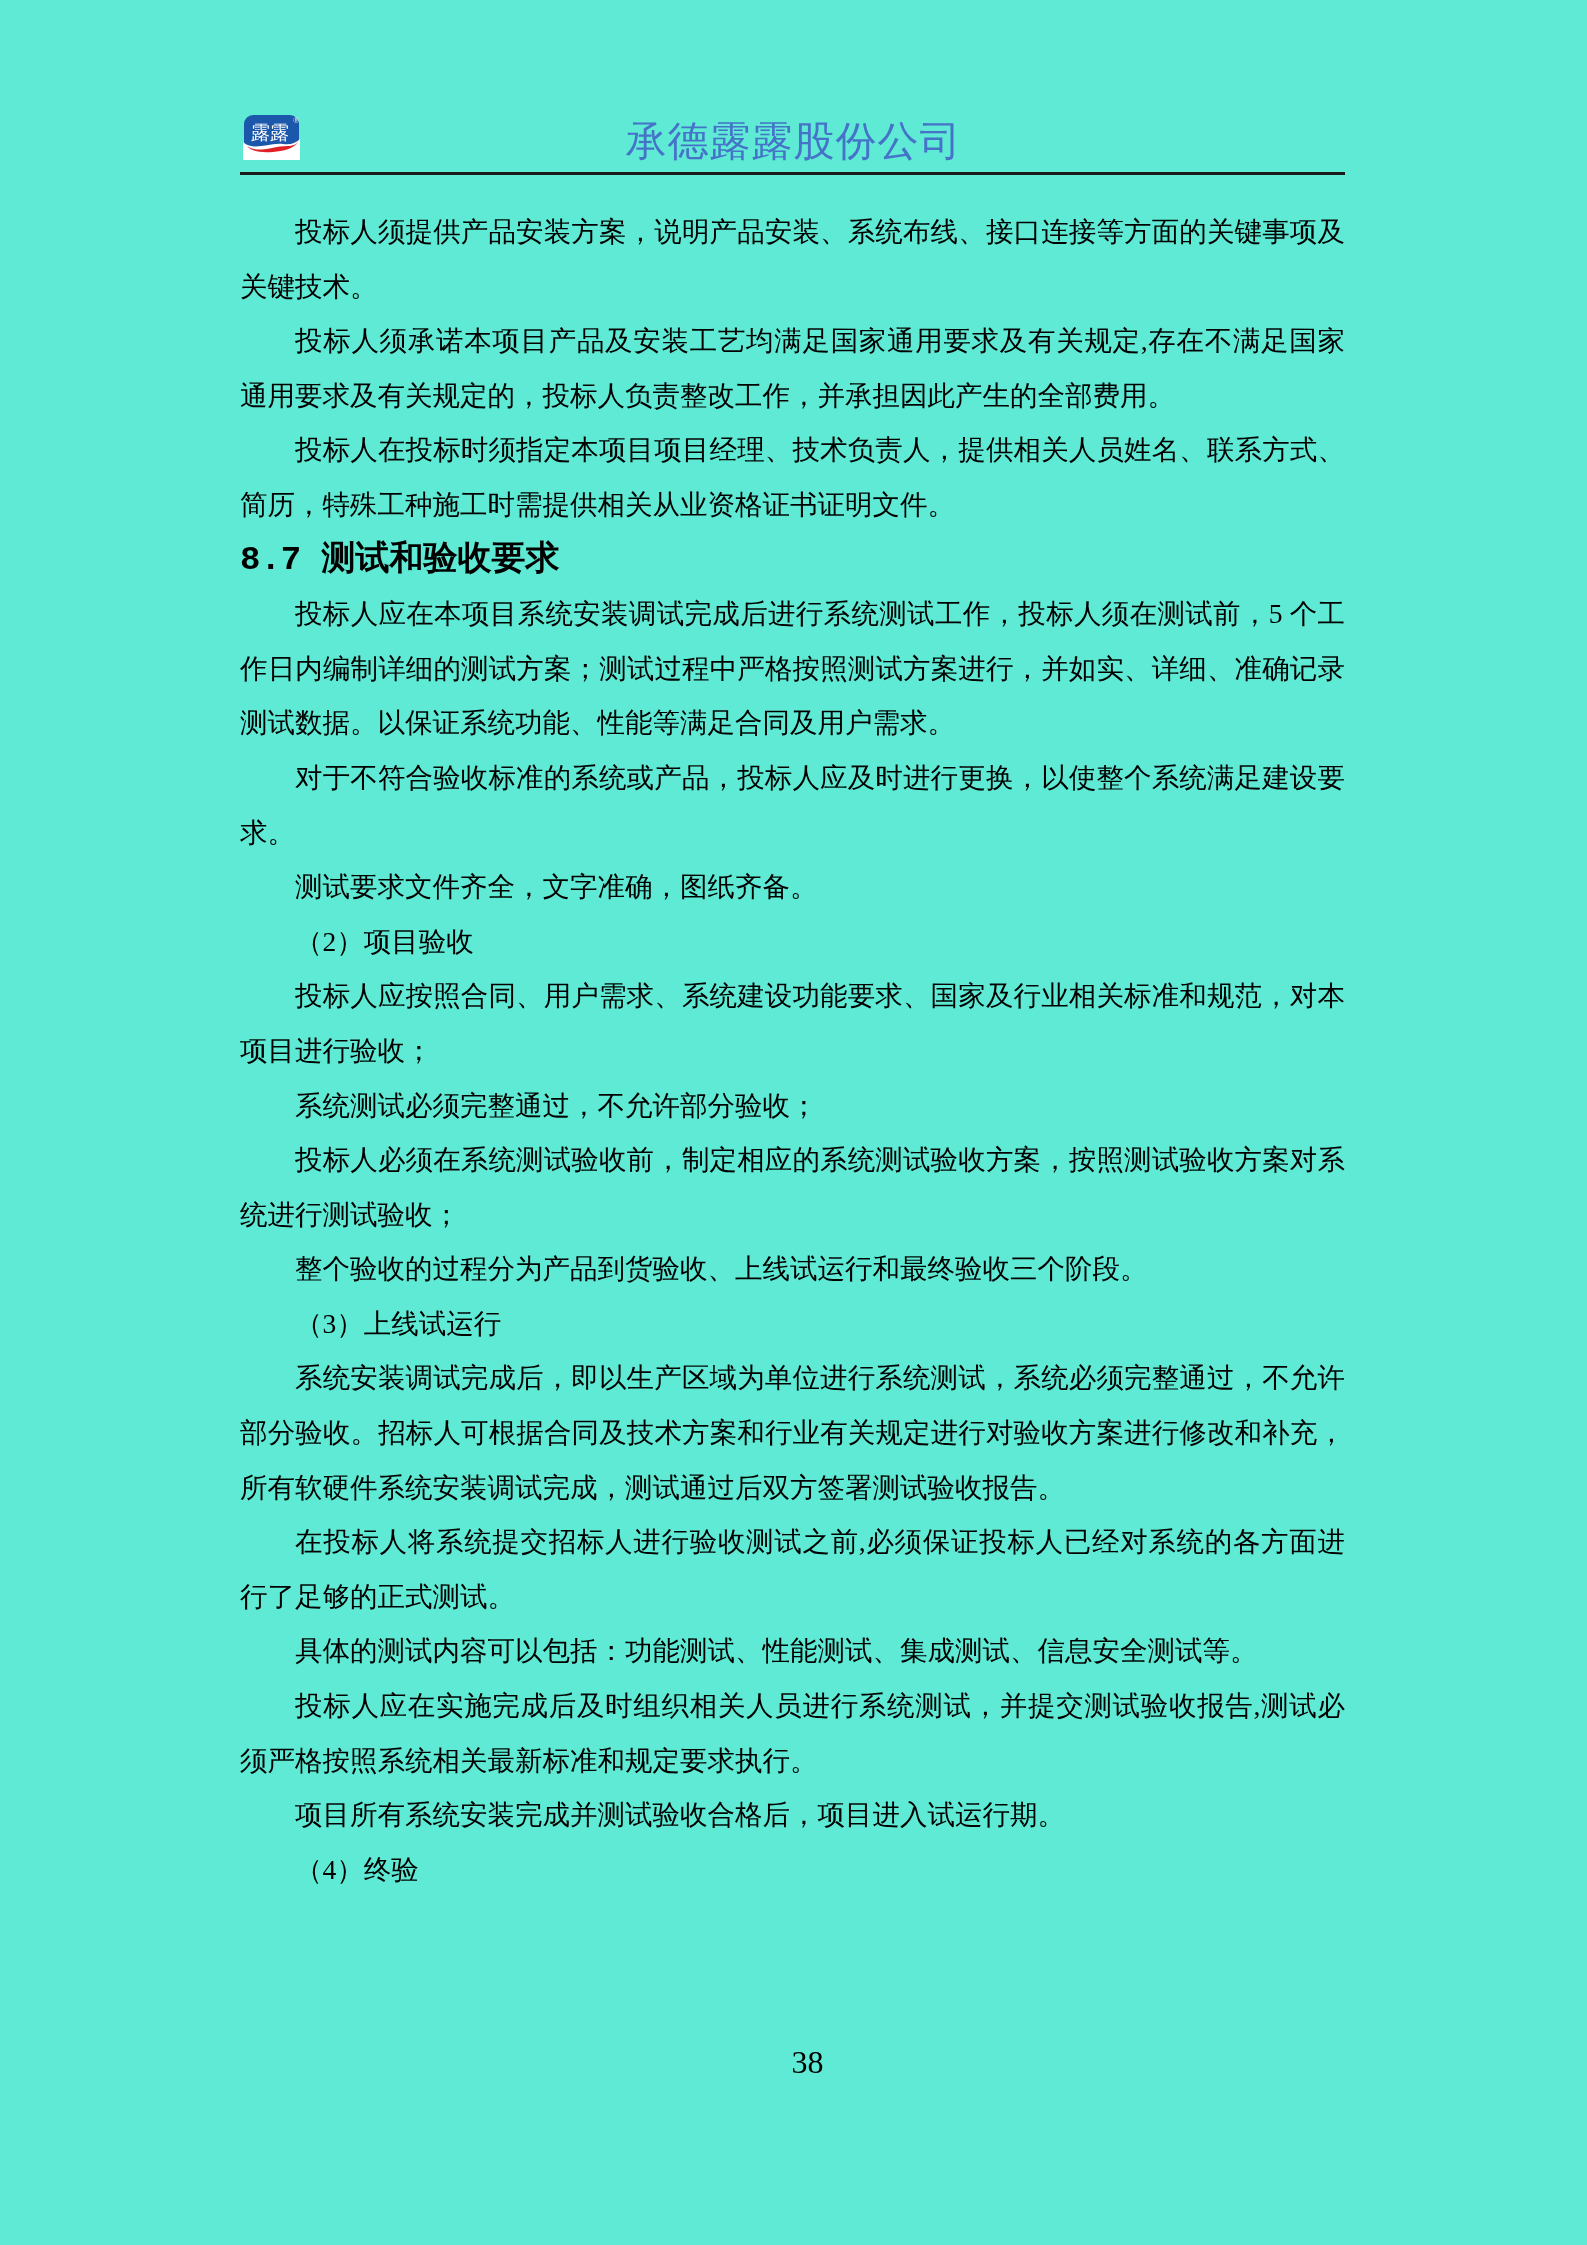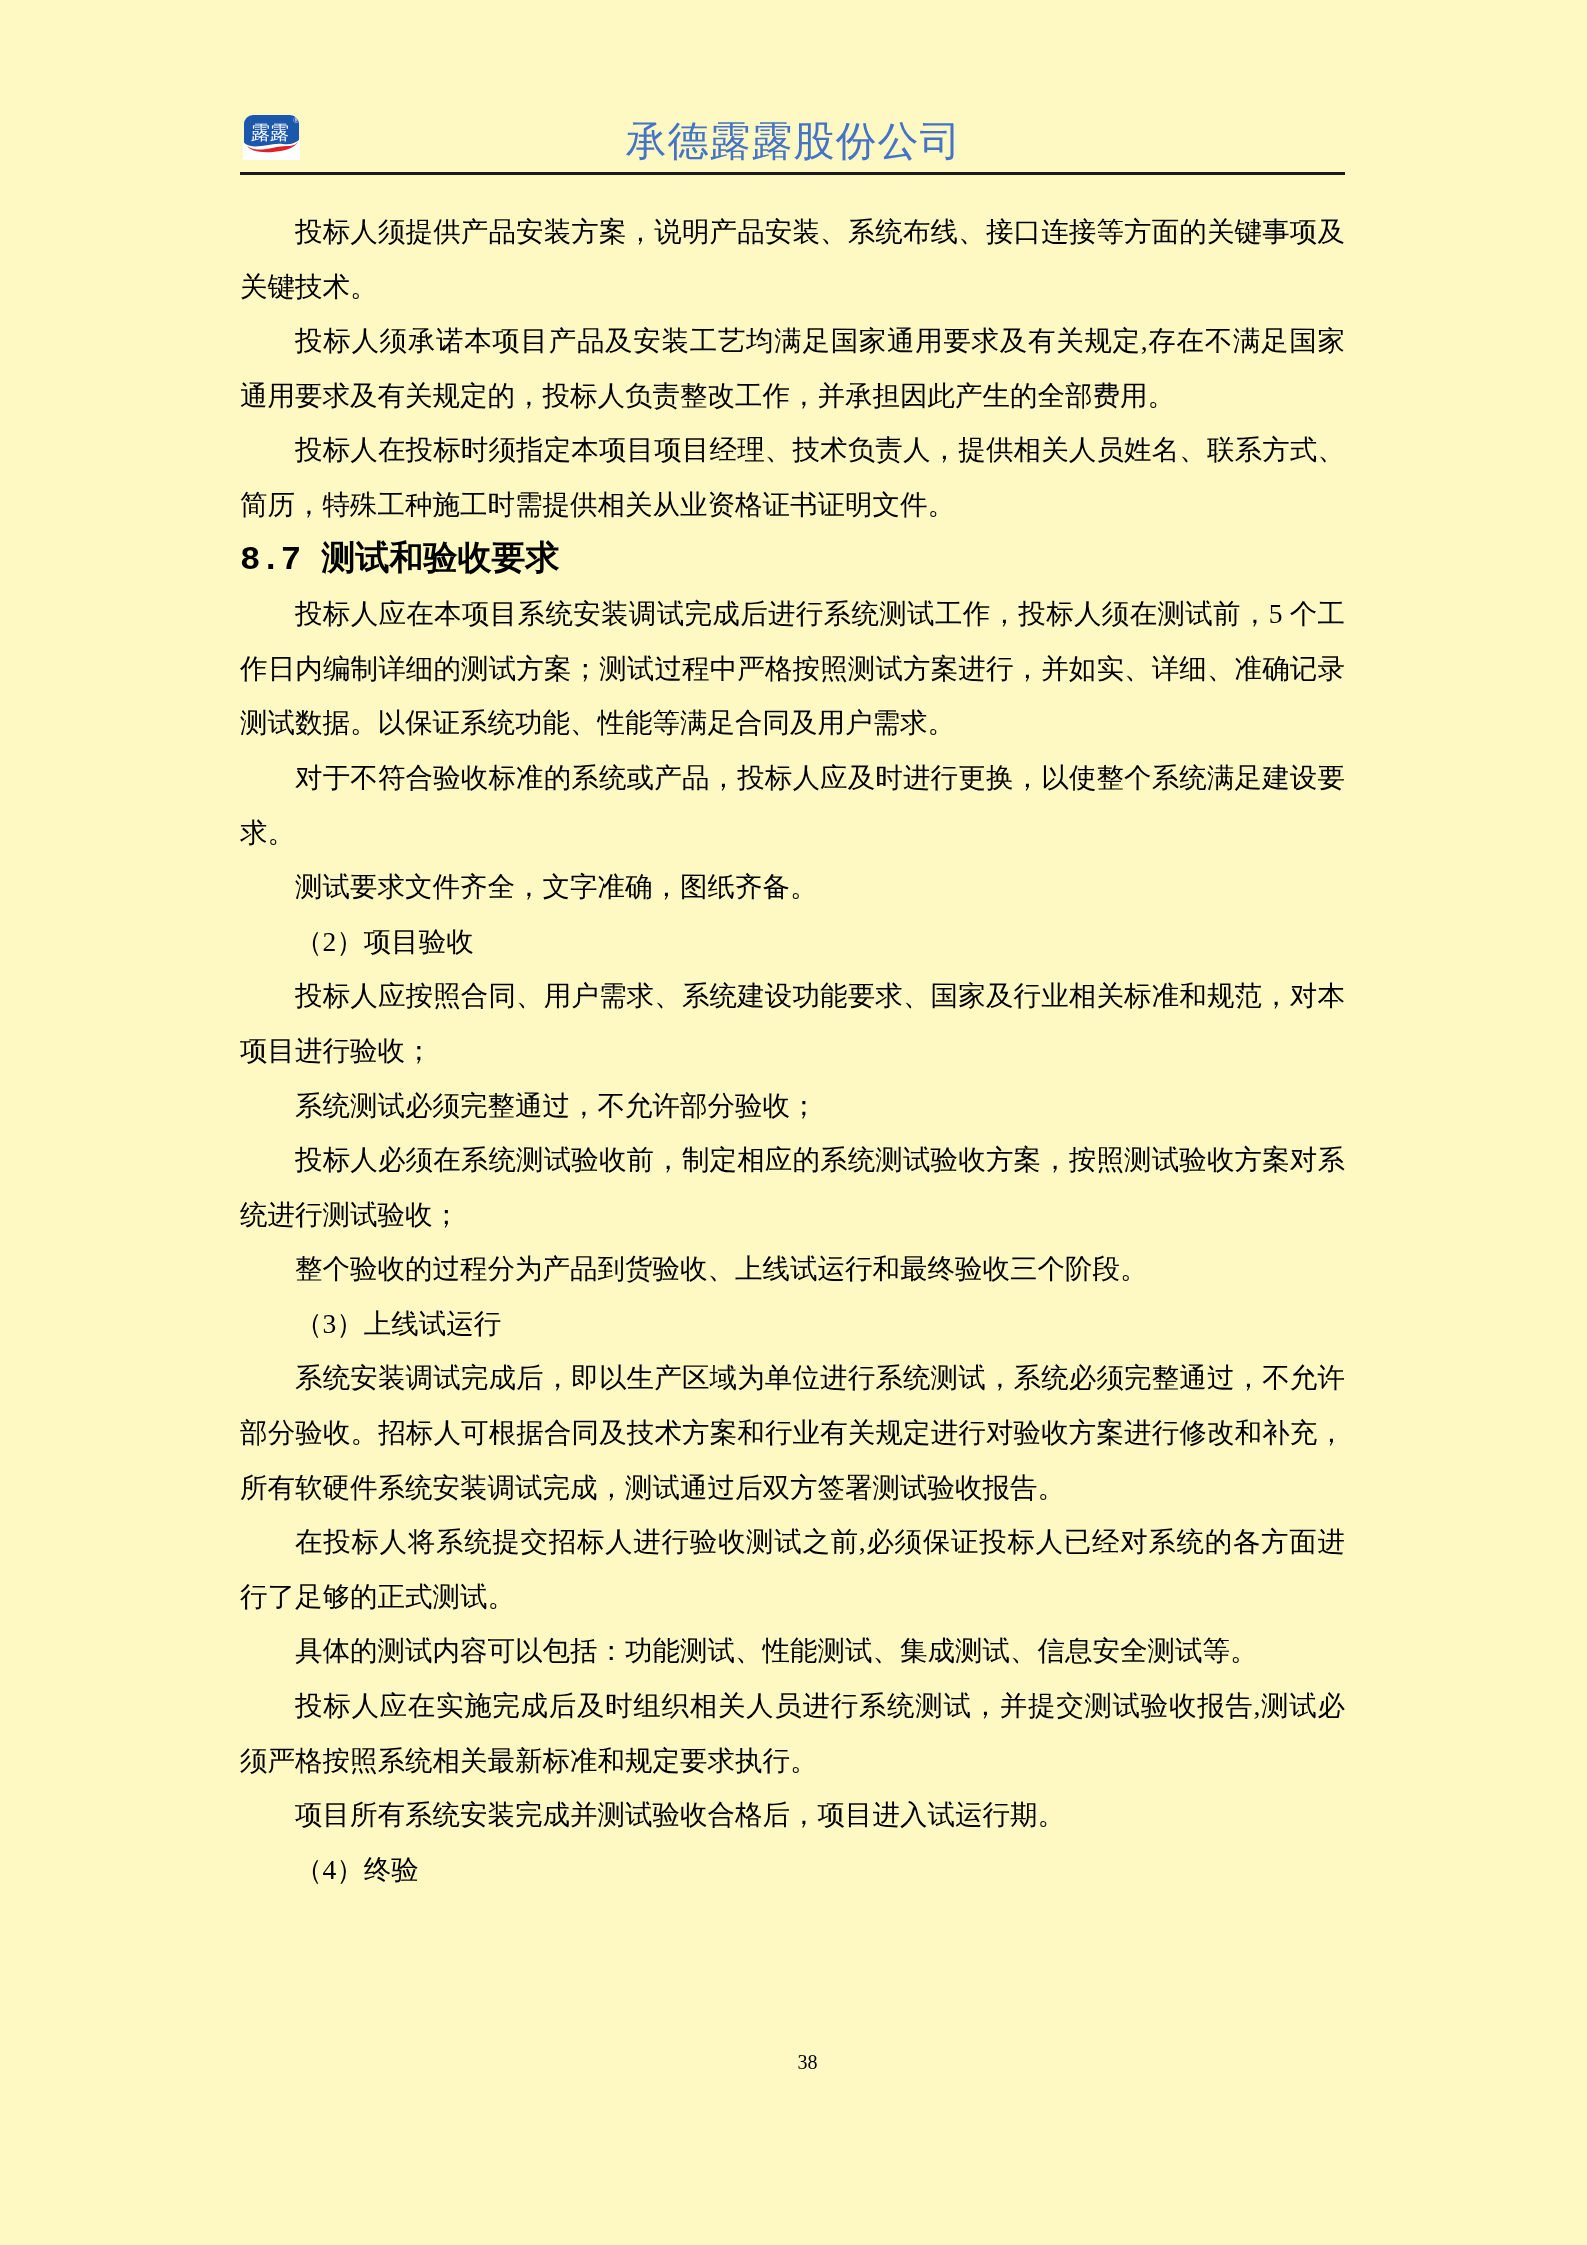--- a/index.html
+++ b/index.html
@@ -1,20 +1,20 @@
 <!DOCTYPE html>
 <html lang="zh"><head>
 <meta charset="utf-8">
 <style>
   html, body { margin: 0; padding: 0; background: #ffffff; }
   .page {
     position: relative;
     width: 1587px;
     height: 2245px;
-    background: #fef9c3;
+    background: #5eead4;
     overflow: hidden;
     font-family: "Liberation Serif", "DejaVu Serif", serif;
     color: #000;
   }
 
   
   .header-logo {
     position: absolute;
     left: 243px;
     top: 114px;
@@ -68,21 +68,21 @@
     text-align: left;
   }
 
   
   .page-number {
     position: absolute;
     left: 0;
     right: 0;
     top: 2046px;
     text-align: center;
-    font-size: 20px;
+    font-size: 32px;
     line-height: 32px;
     color: #000;
     padding-left: 28px;
   }
 </style>
 </head>
 <body>
 
 <div class="page">
 

